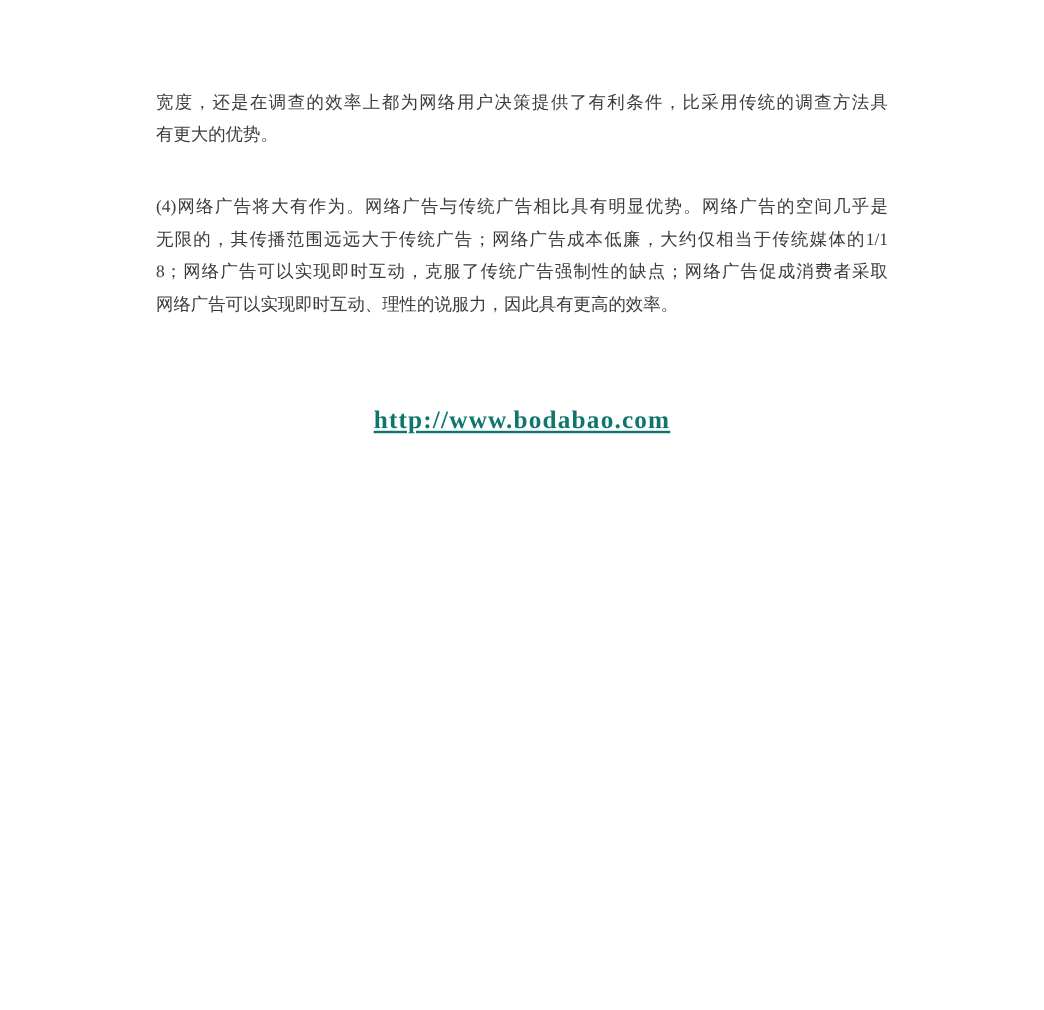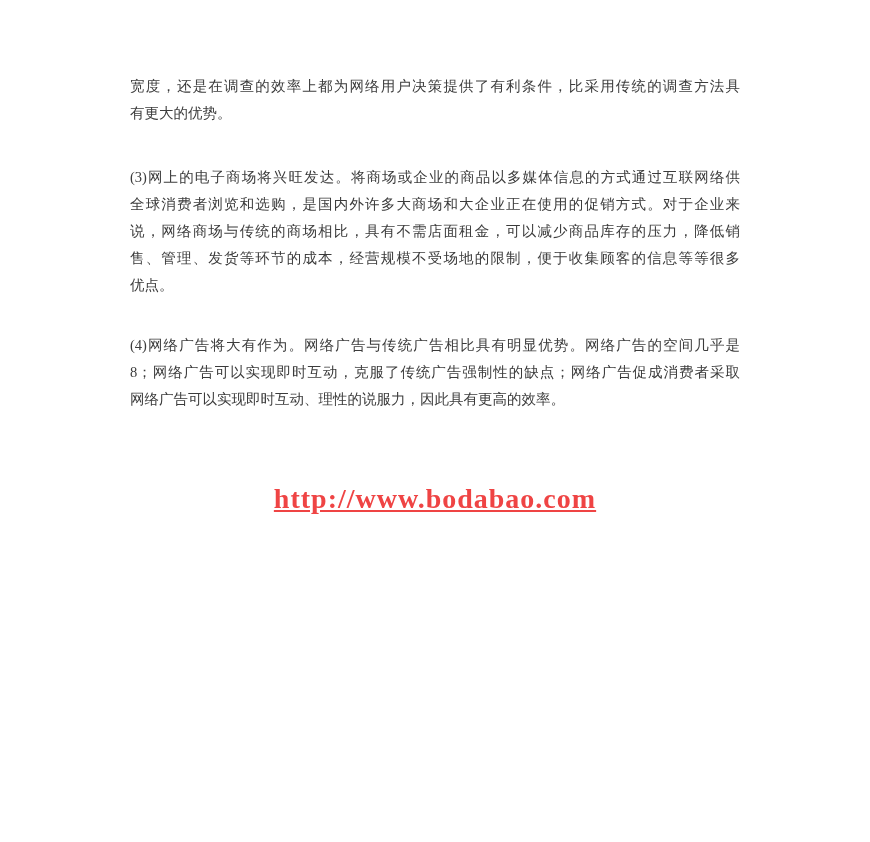--- a/index.html
+++ b/index.html
@@ -47,49 +47,43 @@
   }
   .p-gap-1 { margin-top: 37px; }
   .p-gap-2 { margin-top: 33px; }
   .link-row {
     margin-top: 70px;
     text-align: center;
   }
   .doc-link {
     font-family: "Liberation Serif", "DejaVu Serif", serif;
     font-weight: bold;
-    font-size: 28px;
+    font-size: 21px;
     letter-spacing: 1px;
-    color: #ef4444;
+    color: #0f766e;
     text-decoration: underline;
     cursor: pointer;
     margin-top: 34px;
   }
 </style>
 </head>
 <body>
 
 <div class="page">
   <div class="content">
 
     <div class="paragraph">
         <div class="line">宽度，还是在调查的效率上都为网络用户决策提供了有利条件，比采用传统的调查方法具</div>
         <div class="line last">有更大的优势。</div>
       </div>
 
-    <div class="paragraph p-gap-1">
-        <div class="line">(3)网上的电子商场将兴旺发达。将商场或企业的商品以多媒体信息的方式通过互联网络供</div>
-        <div class="line">全球消费者浏览和选购，是国内外许多大商场和大企业正在使用的促销方式。对于企业来</div>
-        <div class="line">说，网络商场与传统的商场相比，具有不需店面租金，可以减少商品库存的压力，降低销</div>
-        <div class="line">售、管理、发货等环节的成本，经营规模不受场地的限制，便于收集顾客的信息等等很多</div>
-        <div class="line last">优点。</div>
-      </div>
 
     <div class="paragraph p-gap-2">
         <div class="line">(4)网络广告将大有作为。网络广告与传统广告相比具有明显优势。网络广告的空间几乎是</div>
+        <div class="line">无限的，其传播范围远远大于传统广告；网络广告成本低廉，大约仅相当于传统媒体的1/1</div>
         <div class="line">8；网络广告可以实现即时互动，克服了传统广告强制性的缺点；网络广告促成消费者采取</div>
         <div class="line last">网络广告可以实现即时互动、理性的说服力，因此具有更高的效率。</div>
       </div>
 
     <div class="link-row">
       <a class="doc-link">http://www.bodabao.com</a>
     </div>
 
   </div>
 </div>

